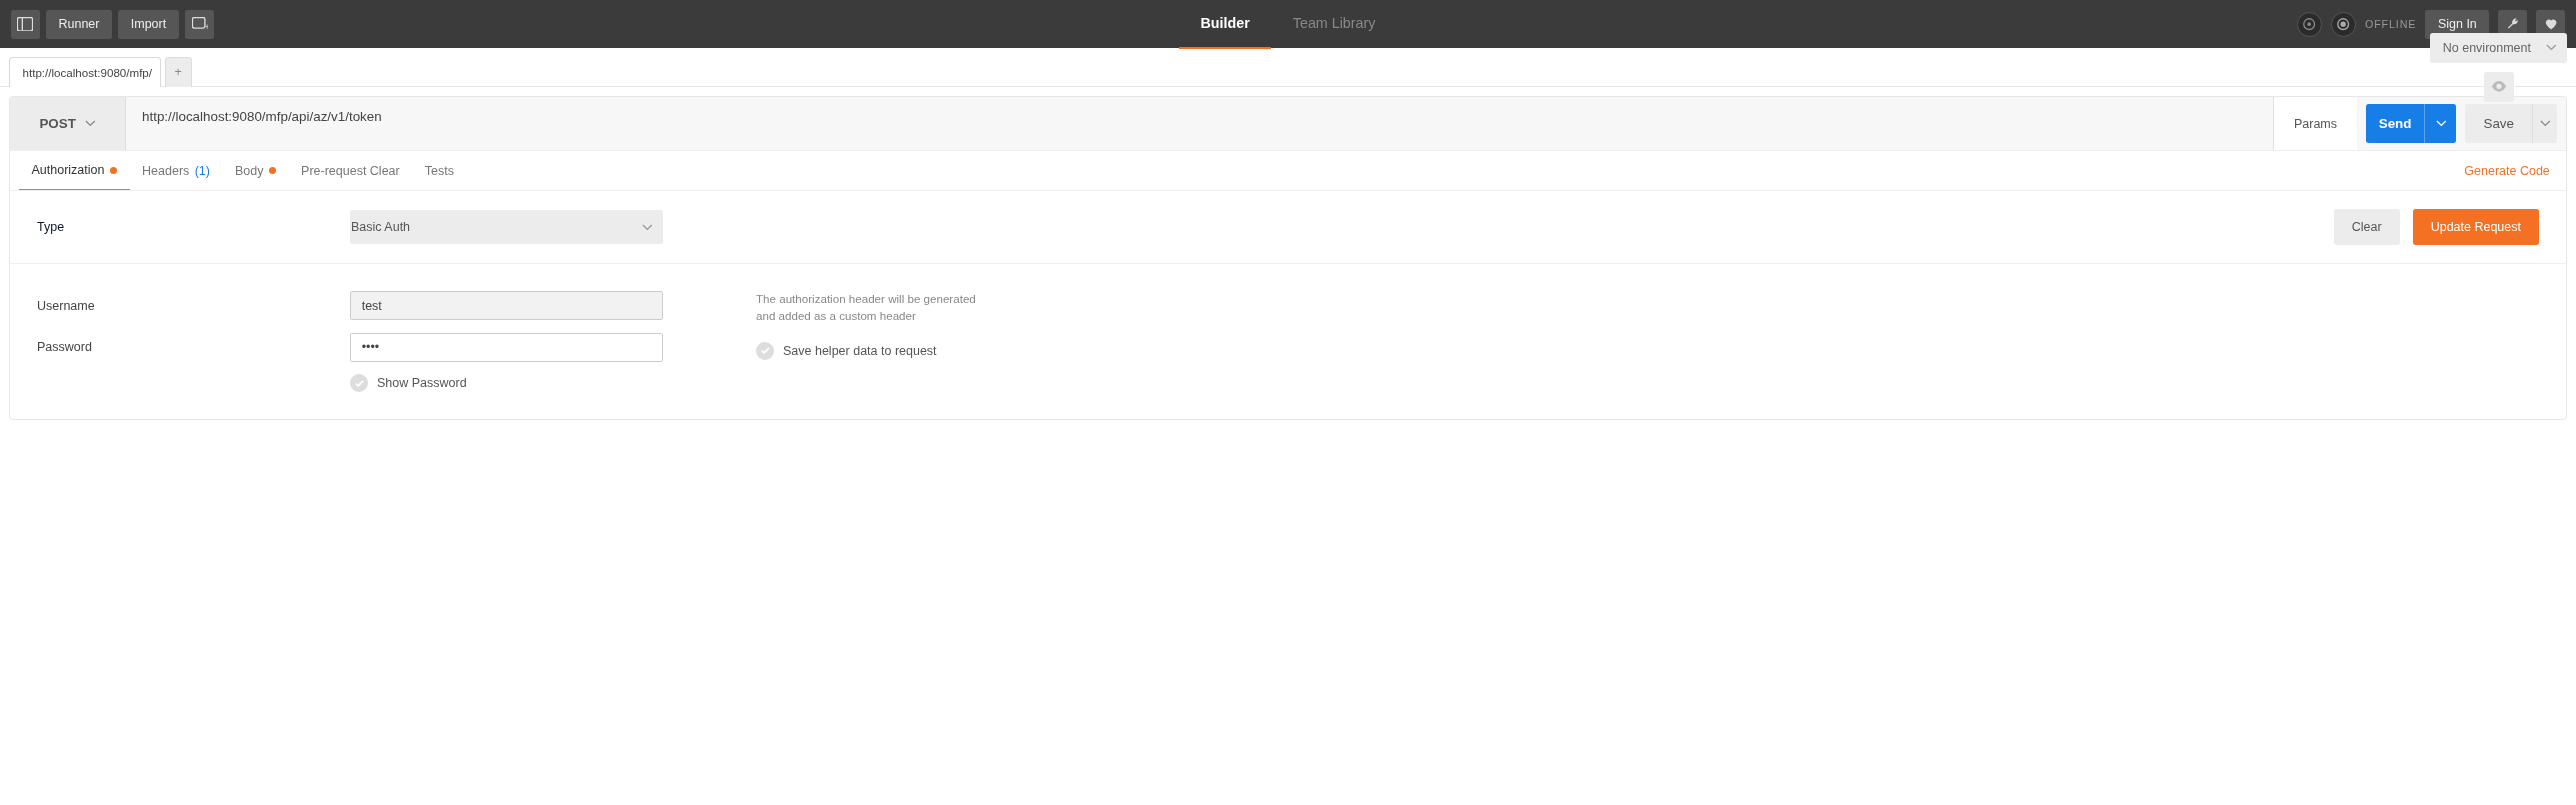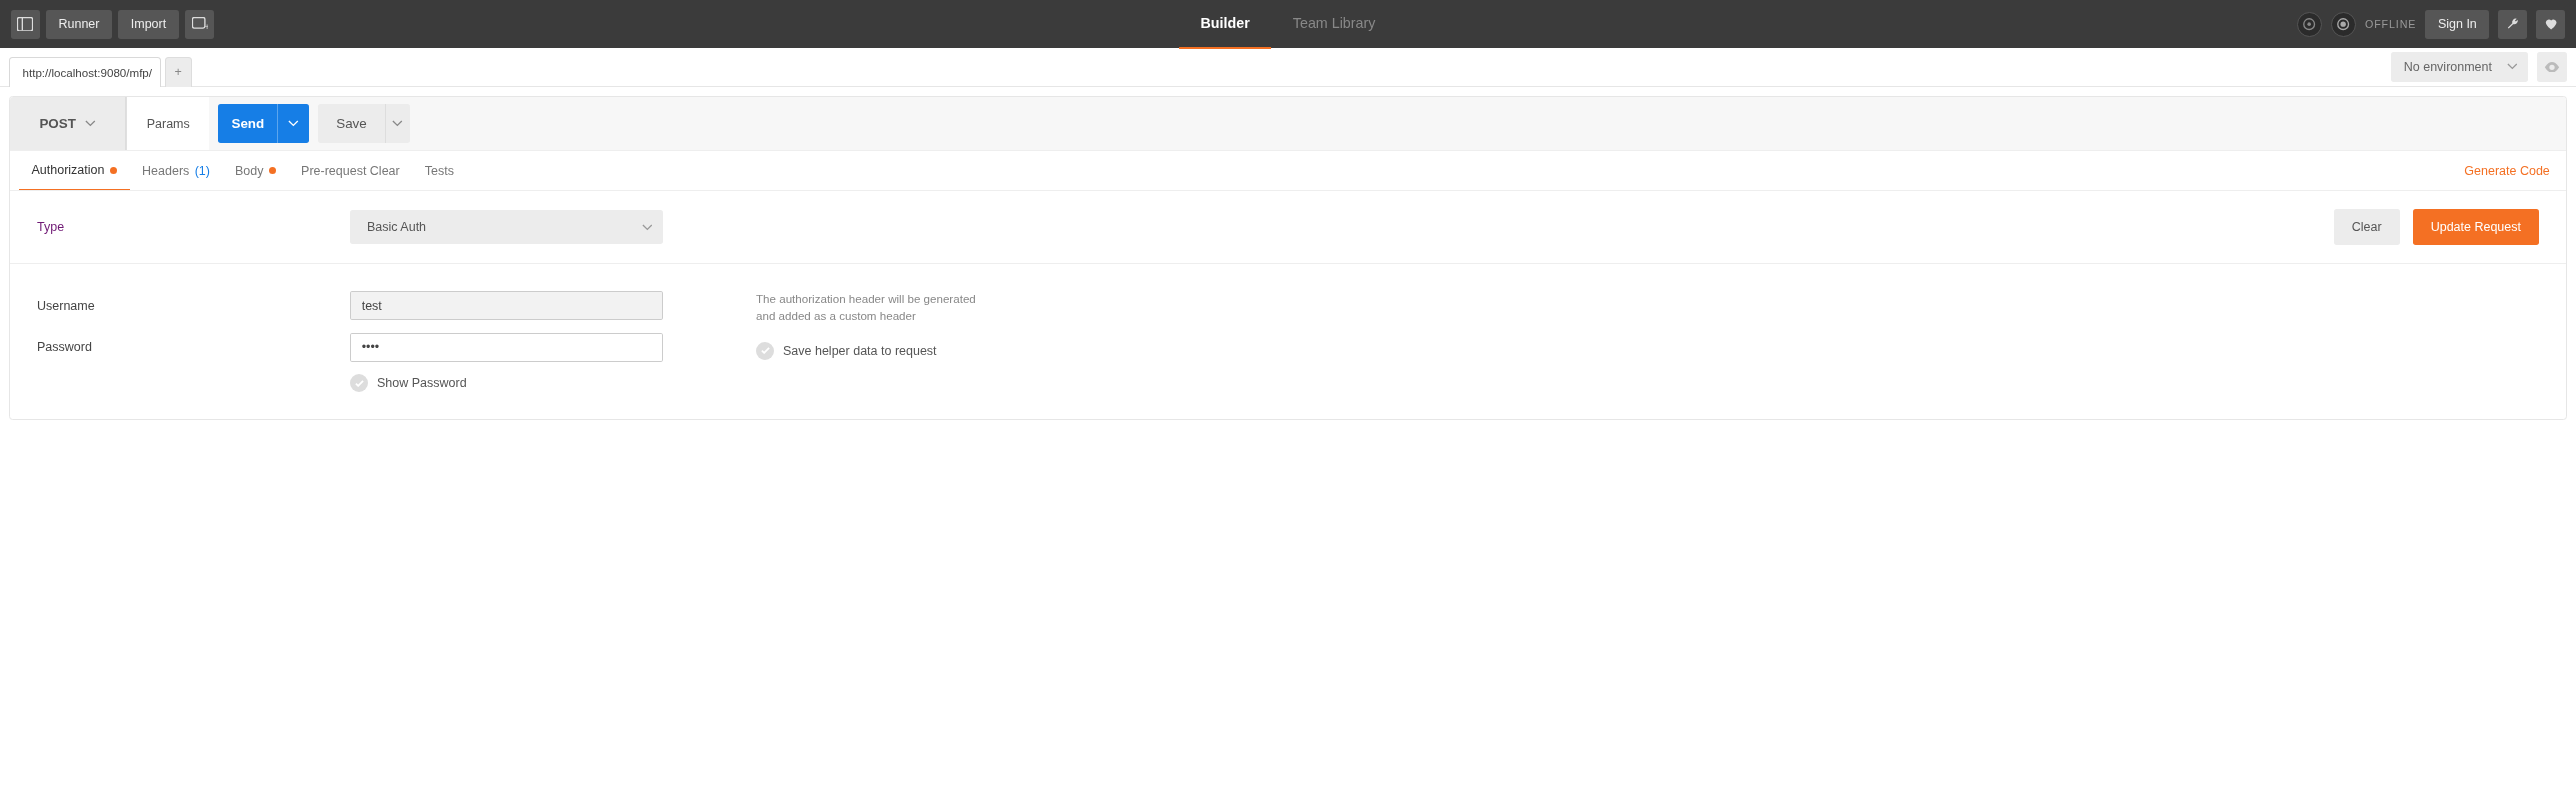--- a/index.html
+++ b/index.html
@@ -15,21 +15,21 @@
 .center-tab.active { color: #fff; font-weight: 600; border-bottom-color: #f47023; }
 .topbar-right { margin-left: auto; display: flex; align-items: center; gap: 9px; }
 .status-txt { color: #999; font-size: 10.7px; letter-spacing: 0.9px; }
 .circle-icon { width: 25px; height: 25px; border-radius: 50%; display: flex; align-items: center; justify-content: center; }
 .circle-icon.dark { background: #2b2b2b; border:0.9px solid #555; }
 
 
 .env-row { background: #fff; border-bottom: 0.9px solid #e6e6e6; height: 39px; display: flex; align-items: center; padding: 0 9px; }
 .req-tab { border: 0.9px solid #d9d9d9; border-bottom: none; border-radius: 3.6px 3.6px 0 0; height: 30px; margin-top: 9px; display: flex; align-items: center; padding: 0 12.5px; font-size: 11.6px; color: #444; background: #fff; max-width: 152px; overflow: hidden; text-overflow: ellipsis; white-space: nowrap; }
 .add-tab { width: 27px; height: 30px; margin-top: 9px; margin-left: 3.6px; background: #ececec; border: 0.9px solid #ddd; border-bottom: none; border-radius: 3.6px 3.6px 0 0; display: flex; align-items: center; justify-content: center; color: #888; cursor: pointer; }
-.env-right { margin-left: auto; display: flex; align-items: center; gap: 9px; }
+.env-right { margin-left: auto; display: flex; align-items: center; gap: 9px; flex-direction: column; }
 .env-select { background: #ececec; border: none; height: 30px; border-radius: 2.7px; padding: 0 36px 0 12.5px; font-size: 12.5px; color: #666; position: relative; display: flex; align-items: center; }
 .env-select .chev { position: absolute; right: 10.7px; color: #999; }
 .env-eye { background: #ececec; width: 30px; height: 30px; border-radius: 2.7px; display: flex; align-items: center; justify-content: center; color: #999; }
 
 
 .request-wrap { background: #fff; padding: 9px; }
 .request-card { border: 0.9px solid #e6e6e6; border-radius: 3.6px; background: #fff; }
 .url-row { display: flex; padding: 0; border-bottom: 0.9px solid #eee; background: #f7f7f7; border-radius: 3.6px 3.6px 0 0; }
 .method-sel { width: 116px; background: #ececec; border-right: 0.9px solid #ddd; display: flex; align-items: center; justify-content: center; gap: 9px; font-weight: 700; color: #555; font-size: 13.4px; border-radius: 3.6px 0 0 0; cursor: pointer; }
 .url-input { flex: 1; border: none; background: #f7f7f7; padding: 0 16px; font-size: 13.4px; color: #444; outline: none; height: 39px; }
@@ -44,22 +44,22 @@
 
 .subtabs { display: flex; align-items: center; padding: 0 9px; height: 39px; }
 .subtab { padding: 0 12.5px; height: 39px; display: flex; align-items: center; gap: 5.4px; color: #777; font-size: 12.5px; cursor: pointer; }
 .subtab.active { color: #333; border-bottom: 1.8px solid #f47023; }
 .dot-orange { width: 7.2px; height: 7.2px; border-radius: 50%; background: #f47023; }
 .badge-blue { color: #167ee6; }
 .gencode { margin-left: auto; color: #f47023; font-size: 12.5px; cursor: pointer; padding-right: 7.2px; }
 
 
 .authrow { display: flex; align-items: center; padding: 18px 27px; border-top: 0.9px solid #eee; }
-.authrow .label { width: 313px; color: #701a75; }
-.type-sel { background: #ececec; border: none; border-radius: 2.7px; height: 34px; width: 313px; padding: 0 17px; font-size: 12.5px; color: #555; position: relative; display: flex; align-items: center; }
+.authrow .label { width: 313px; color: #0f172a; }
+.type-sel { background: #ececec; border: none; border-radius: 2.7px; height: 34px; width: 313px; padding: 0 1px; font-size: 12.5px; color: #555; position: relative; display: flex; align-items: center; }
 .type-sel .chev { position: absolute; right: 10.7px; color: #999; }
 .auth-btns { margin-left: auto; display: flex; gap: 13px; }
 .clear-btn { background: #ececec; color: #555; border: none; height: 36px; padding: 0 18px; border-radius: 2.7px; cursor: pointer; font-size: 12.5px; }
 .update-btn { background: #f47023; color: #fff; border: none; height: 36px; padding: 0 18px; border-radius: 2.7px; cursor: pointer; font-size: 12.5px; }
 
 
 .cred-section { display: flex; padding: 27px; border-top: 0.9px solid #eee; gap: 48px; }
 .cred-left { width: 671px; }
 .cred-field { display: flex; align-items: center; margin-bottom: 12.5px; }
 .cred-field .flabel { width: 313px; color: #444; font-size: 12.5px; }
@@ -149,20 +149,21 @@
 
 <div class="request-wrap">
   <div class="request-card">
     <div class="url-row">
       <div class="method-sel">
         <span>POST</span>
         <svg width="10.7" height="7.2" viewBox="0 0 12 8">
             <path d="M1 1l5 5 5-5" fill="none" stroke="#888" stroke-width="1.5"></path>
           </svg>
       </div>
+      <input class="url-input" value="http://localhost:9080/mfp/api/az/v1/token" style="">
       <div class="params-btn">Params</div>
       <div class="send-group">
         <button class="send-btn">Send</button>
         <div class="send-chev">
           <svg width="10.7" height="7.2" viewBox="0 0 12 8">
               <path d="M1 1l5 5 5-5" fill="none" stroke="#fff" stroke-width="1.5"></path>
             </svg>
         </div>
       </div>
       <div class="save-group">

